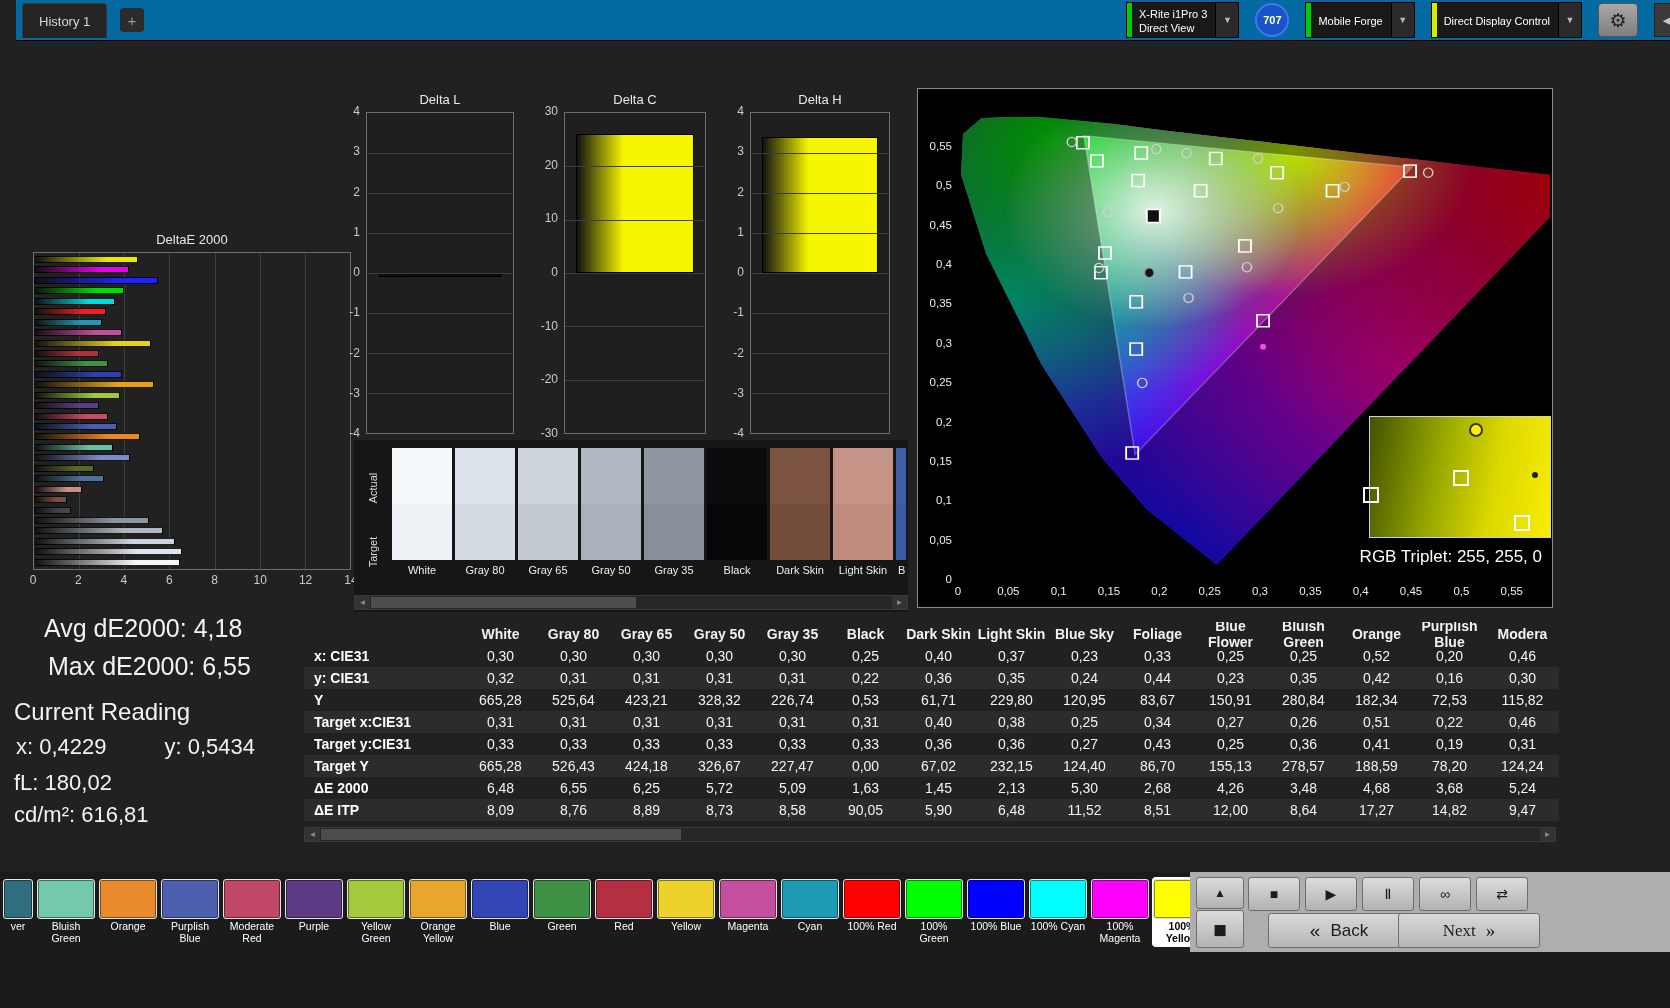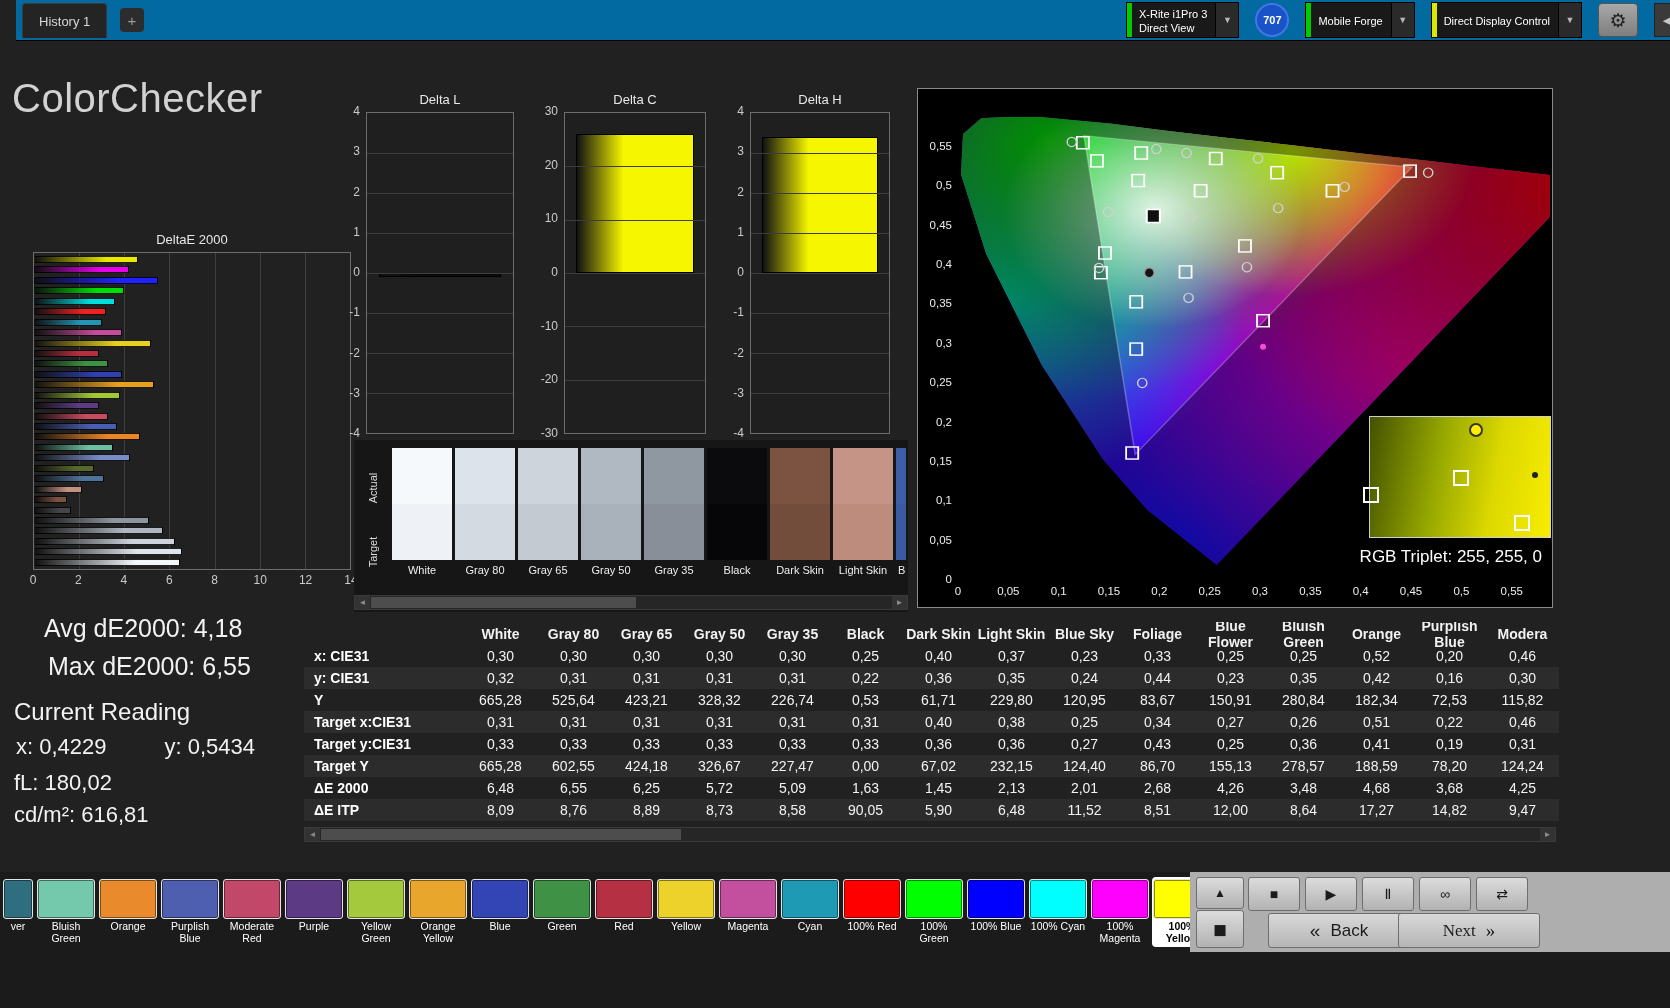--- a/index.html
+++ b/index.html
@@ -155,21 +155,20 @@
       </div>
       <div class="gearbtn">
           <span>⚙</span>
         </div>
       <div class="collapsebtn">
           <span>◀</span>
         </div>
     </div>
   </div>
 
-  <div class="pagetitle">ColorChecker</div>
 
   <div class="dechart">
     <div class="ctitle">DeltaE 2000</div>
     <div class="deplot">
       <div style="position:absolute;inset:0;">
           <div class="vgrid" style="left: 14.2857%;"></div>
           <div class="vgrid" style="left: 28.5714%;"></div>
           <div class="vgrid" style="left: 42.8571%;"></div>
           <div class="vgrid" style="left: 57.1429%;"></div>
           <div class="vgrid" style="left: 71.4286%;"></div>
@@ -583,21 +582,21 @@
         <div class="tcell">0,43</div>
         <div class="tcell">0,25</div>
         <div class="tcell">0,36</div>
         <div class="tcell">0,41</div>
         <div class="tcell">0,19</div>
         <div class="tcell">0,31</div>
       </div>
       <div class="trow stripe">
         <div class="tlabelcell">Target Y</div>
         <div class="tcell">665,28</div>
-        <div class="tcell">602,55</div>
+        <div class="tcell">526,43</div>
         <div class="tcell">424,18</div>
         <div class="tcell">326,67</div>
         <div class="tcell">227,47</div>
         <div class="tcell">0,00</div>
         <div class="tcell">67,02</div>
         <div class="tcell">232,15</div>
         <div class="tcell">124,40</div>
         <div class="tcell">86,70</div>
         <div class="tcell">155,13</div>
         <div class="tcell">278,57</div>
@@ -608,27 +607,27 @@
       <div class="trow">
         <div class="tlabelcell">ΔE 2000</div>
         <div class="tcell">6,48</div>
         <div class="tcell">6,55</div>
         <div class="tcell">6,25</div>
         <div class="tcell">5,72</div>
         <div class="tcell">5,09</div>
         <div class="tcell">1,63</div>
         <div class="tcell">1,45</div>
         <div class="tcell">2,13</div>
-        <div class="tcell">2,01</div>
+        <div class="tcell">5,30</div>
         <div class="tcell">2,68</div>
         <div class="tcell">4,26</div>
         <div class="tcell">3,48</div>
         <div class="tcell">4,68</div>
         <div class="tcell">3,68</div>
-        <div class="tcell">4,25</div>
+        <div class="tcell">5,24</div>
       </div>
       <div class="trow stripe">
         <div class="tlabelcell">ΔE ITP</div>
         <div class="tcell">8,09</div>
         <div class="tcell">8,76</div>
         <div class="tcell">8,89</div>
         <div class="tcell">8,73</div>
         <div class="tcell">8,58</div>
         <div class="tcell">90,05</div>
         <div class="tcell">5,90</div>

